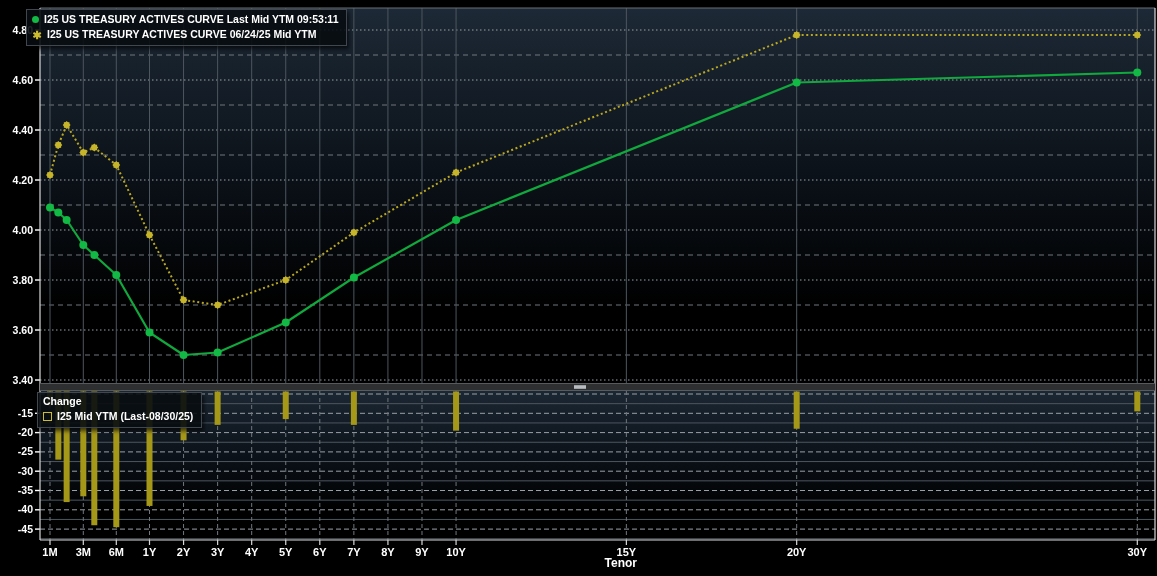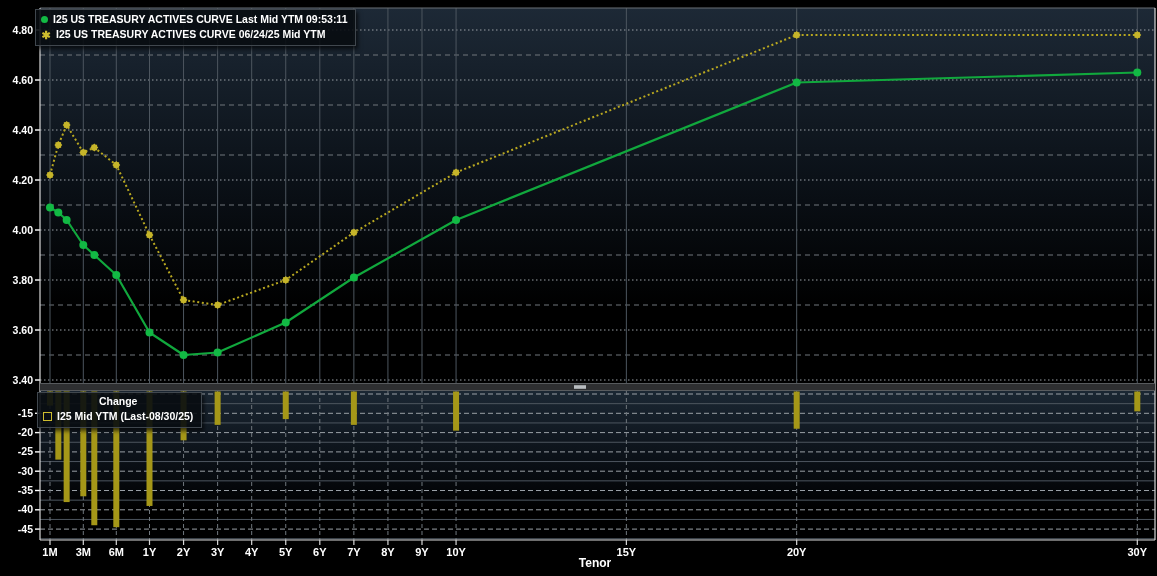--- a/index.html
+++ b/index.html
@@ -3,29 +3,29 @@
 <meta charset="utf-8">
 <style>
   html,body{margin:0;padding:0;background:#000;}
   .stage{position:relative;width:1157px;height:576px;background:#000;overflow:hidden;
          font-family:"Liberation Sans",sans-serif;}
   #chart{position:absolute;left:0;top:0;}
   svg text{font-family:"Liberation Sans",sans-serif;font-weight:bold;fill:#ffffff;}
   .legend{position:absolute;background:rgba(8,12,17,0.9);border:1px solid #40474e;
           box-shadow:2px 3px 4px rgba(0,0,0,0.65);color:#fff;font-size:10.5px;font-weight:bold;
           padding:2px 8px 3px 5px;line-height:15px;white-space:nowrap;z-index:5;}
-  .legend-top{left:35px;top:9px;}
+  .legend-top{left:26px;top:9px;}
   .legend-bottom{left:37px;top:392px;padding-top:1px;}
   .legend-row{display:flex;align-items:center;gap:5px;cursor:default;}
-  .legend-title{text-align:center;font-size:10.5px;}
+  .legend-title{text-align:left;font-size:10.5px;}
   .mk{flex:0 0 auto;display:inline-block;}
   .mk-circle{width:7px;height:7px;border-radius:50%;background:#12b944;}
   .mk-star{color:#cdbc2e;font-size:11px;line-height:8px;width:10px;text-align:center;}
   .mk-square{width:7px;height:7px;border:1px solid #cdbc2e;background:transparent;}
-  .x-title{position:absolute;left:553px;top:556px;width:84px;text-align:center;color:#fff;
+  .x-title{position:absolute;left:553px;top:556px;width:84px;text-align:right;color:#fff;
            font-size:12px;font-weight:bold;z-index:4;}
 </style>
 </head>
 <body>
 
 <div class="stage">
 
   <svg id="chart" width="1157" height="576">
       <defs>
         <linearGradient id="gt" x1="0" y1="0" x2="0" y2="1">

